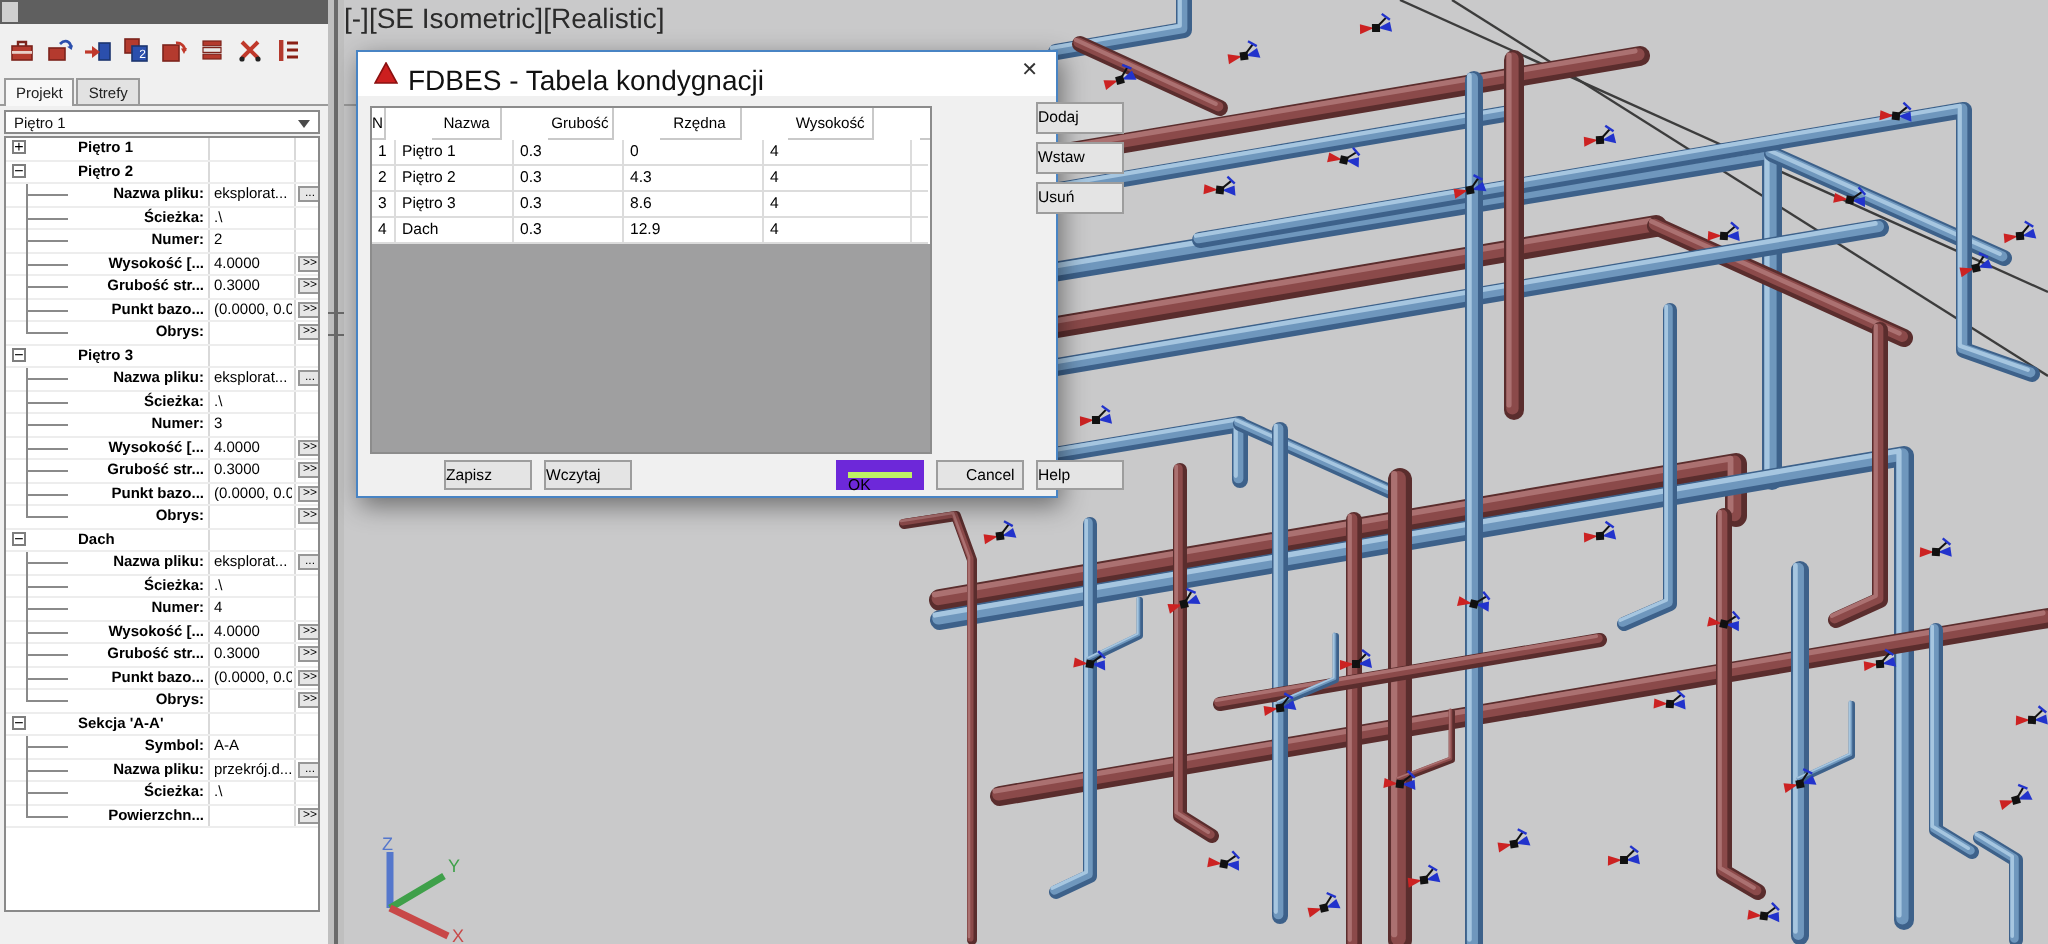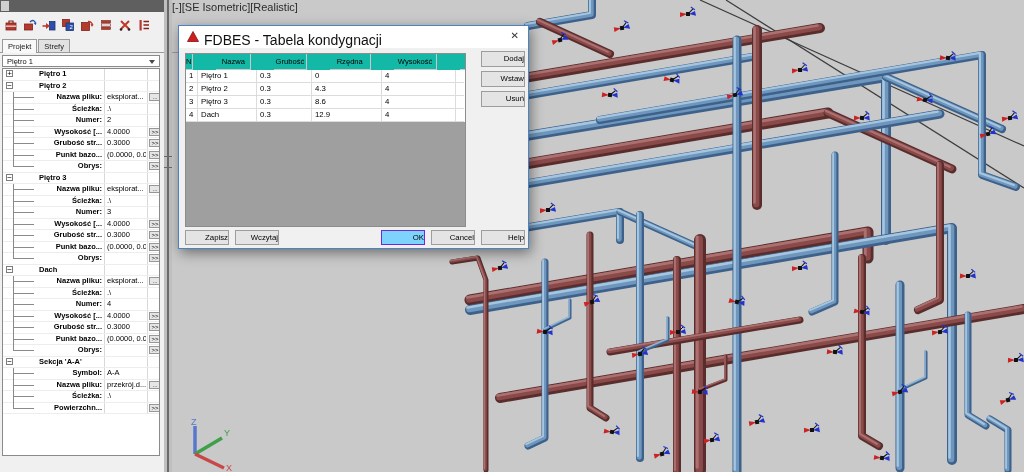--- a/index.html
+++ b/index.html
@@ -3,21 +3,21 @@
 <meta charset="utf-8">
 <style>
   html,body{margin:0;padding:0;}
   body{
     position:relative;width:1024px;height:472px;overflow:hidden;
     background:#c9c9ca;font-family:"Liberation Sans",sans-serif;
     -webkit-font-smoothing:antialiased;
   }
   
   #viewport-svg{position:absolute;left:0;top:0;}
-  #vp-label{position:absolute;left:172px;top:1px;font-size:11px;color:#2b2b2b;letter-spacing:0;}
+  #vp-label{position:absolute;left:172px;top:1px;font-size:14px;color:#2b2b2b;letter-spacing:0;}
   #ucs-svg{position:absolute;left:180px;top:416px;}
   
   .palette{position:absolute;left:0;top:0;width:164px;height:472px;background:#f0f0f0;border-right:1px solid #bdbdbd;}
   .palette-titlebar{position:absolute;left:0;top:0;width:164px;height:12px;background:#5f5f5f;}
   .palette-grip{position:absolute;left:1px;top:1px;width:8px;height:10px;background:#cfcfcf;}
   .toolbar{position:absolute;left:3px;top:15px;height:20px;display:flex;align-items:center;gap:3px;}
   .tool{width:16px;height:18px;display:flex;align-items:center;justify-content:center;}
   .tabs{position:absolute;left:0px;top:38px;width:188px;height:15px;border-bottom:1px solid #9a9a9a;display:flex;align-items:flex-end;padding-left:2px;box-sizing:border-box;}
   .tab{font-size:7.5px;line-height:9px;padding:2px 5px 1px 5px;background:#e2e2e2;border:1px solid #9a9a9a;border-bottom:none;margin-right:1px;color:#222;}
   .tab.active{background:#f8f8f8;padding-bottom:2px;margin-bottom:-1px;}
@@ -40,26 +40,26 @@
   .separator .line{position:absolute;left:3px;top:0;width:2px;height:472px;background:#6a6a6a;}
   .separator .tick1,.separator .tick2{position:absolute;left:0;width:8px;height:1px;background:#6a6a6a;}
   .separator .tick1{top:156px;} .separator .tick2{top:167px;}
   
   .dialog{position:absolute;left:178px;top:25px;width:349px;height:222px;background:#f0f0f0;border:1px solid #4884c4;box-shadow:2px 4px 12px rgba(0,0,0,0.45);box-sizing:content-box;}
   .dlg-title{position:absolute;left:0;top:0;width:100%;height:22px;background:#ffffff;}
   .dlg-icon{position:absolute;left:8px;top:5px;}
   .dlg-title-text{position:absolute;left:25px;top:6px;font-size:14px;color:#111;}
   .dlg-close{position:absolute;right:9px;top:5px;font-size:10px;line-height:10px;color:#333;cursor:default;}
   .dlg-table{position:absolute;left:6px;top:27px;width:281px;height:174px;border:1px solid #8c8c8c;background:#9f9fa0;box-sizing:border-box;overflow:hidden;}
-  .th-row{display:flex;height:16px;background:#14b8a6;gap:23px;}
+  .th-row{display:flex;height:16px;background:#ffffff;gap:23px;}
   .th-cell{box-sizing:border-box;border-right:1px solid #c9c9c9;border-bottom:1px solid #c9c9c9;font-size:7.6px;line-height:15px;text-align:center;color:#000;overflow:hidden;}
   .td-row{display:flex;height:13px;background:#ffffff;}
   .td-cell{box-sizing:border-box;border-right:1px solid #dcdcdc;border-bottom:1px solid #dcdcdc;font-size:7.8px;line-height:12px;padding-left:3px;color:#000;overflow:hidden;}
-  .btn{position:absolute;background:#e4e4e4;border:1px solid #9d9d9d;font-size:7.8px;text-align:right;color:#000;box-sizing:border-box;}
-  .btn.default{background:#7dd3fc;border:1px solid #6d28d9;}
+  .btn{position:absolute;background:#e4e4e4;border:1px solid #9d9d9d;font-size:7.8px;text-align:left;color:#000;box-sizing:border-box;margin-left:37px;}
+  .btn.default{background:#bef264;border:6px solid #6d28d9;}
   .side-btn{width:44px;height:16px;line-height:14px;left:302px;}
   .bot-btn{height:15px;line-height:13px;top:204px;width:44px;}
 </style>
 </head>
 <body>
 
 <svg id="viewport-svg" width="1024" height="472">
     <rect x="0" y="0" width="1024" height="472" fill="#c9c9ca"></rect>
     <line x1="700" y1="0" x2="1024" y2="146" stroke="#3c3c3c" stroke-width="1.2"></line>
     <line x1="726" y1="0" x2="1024" y2="188" stroke="#3c3c3c" stroke-width="1.2"></line>

